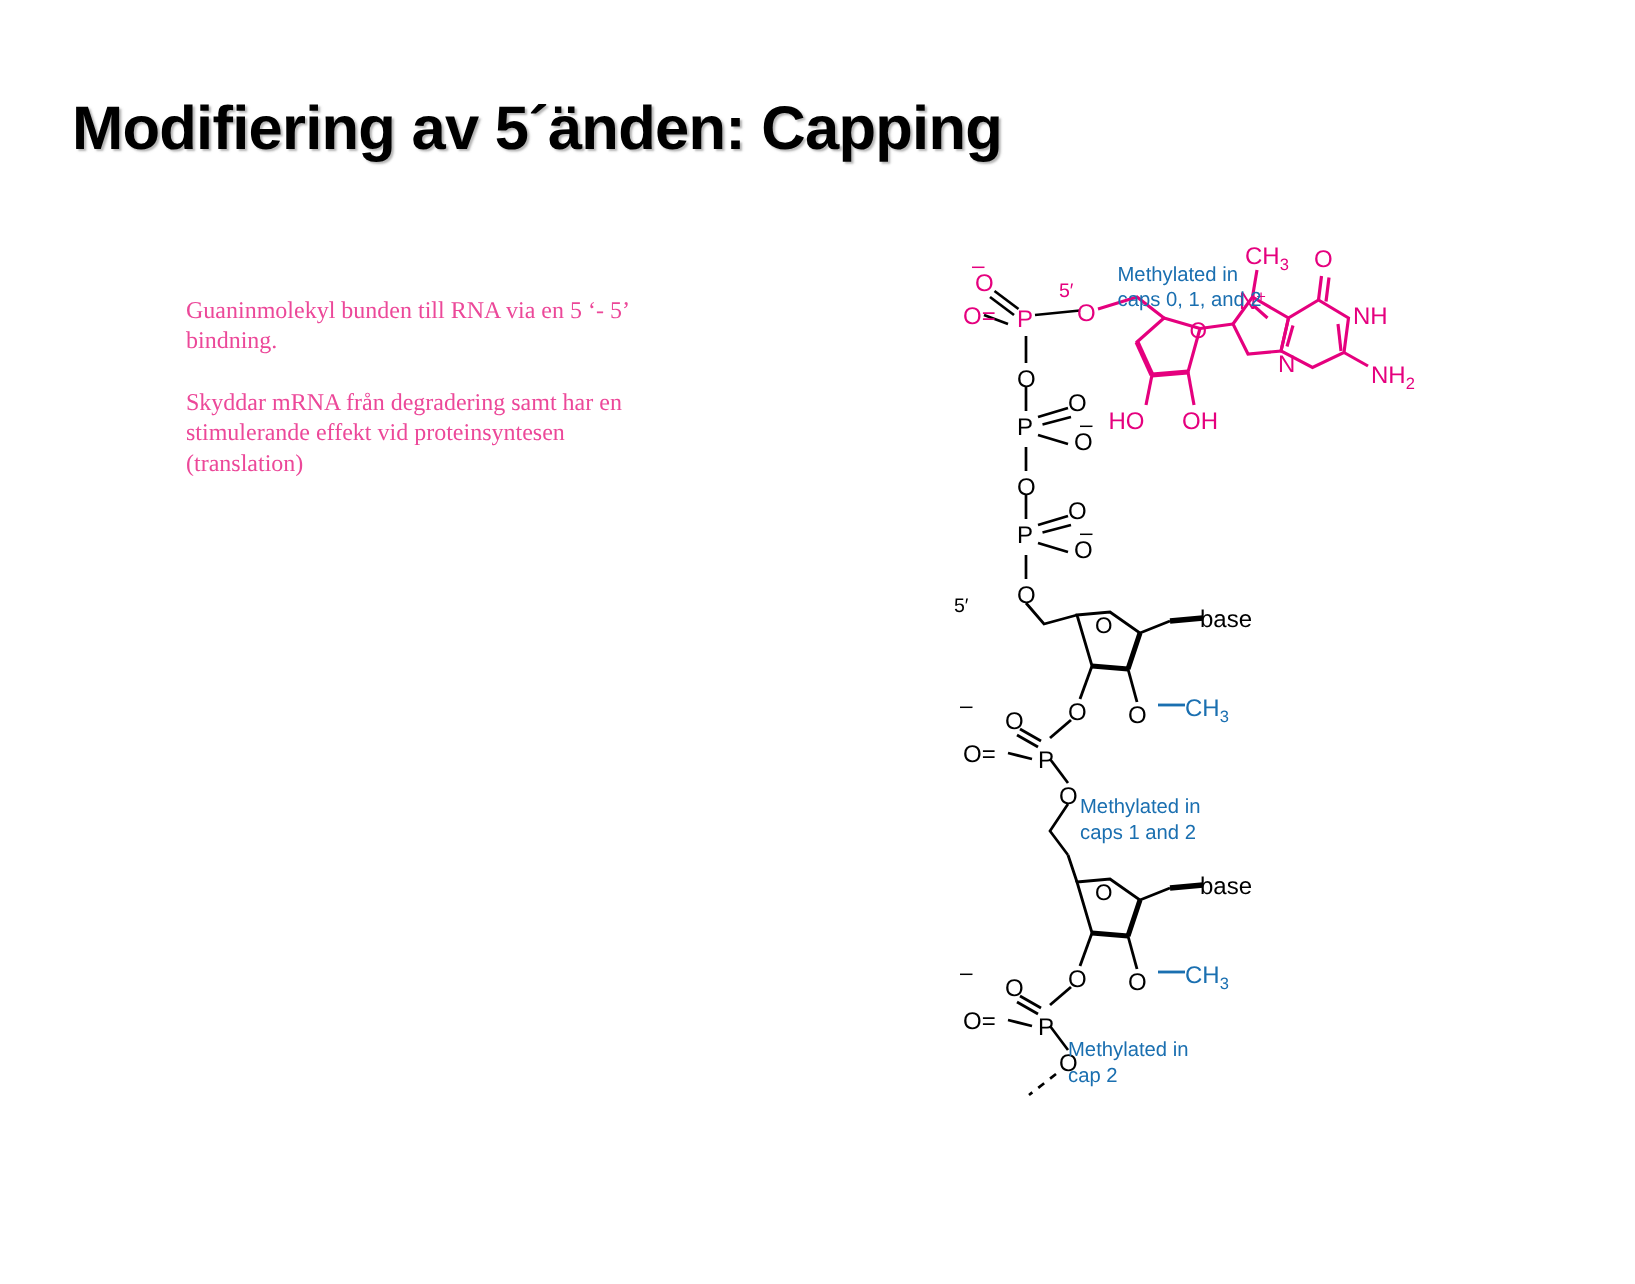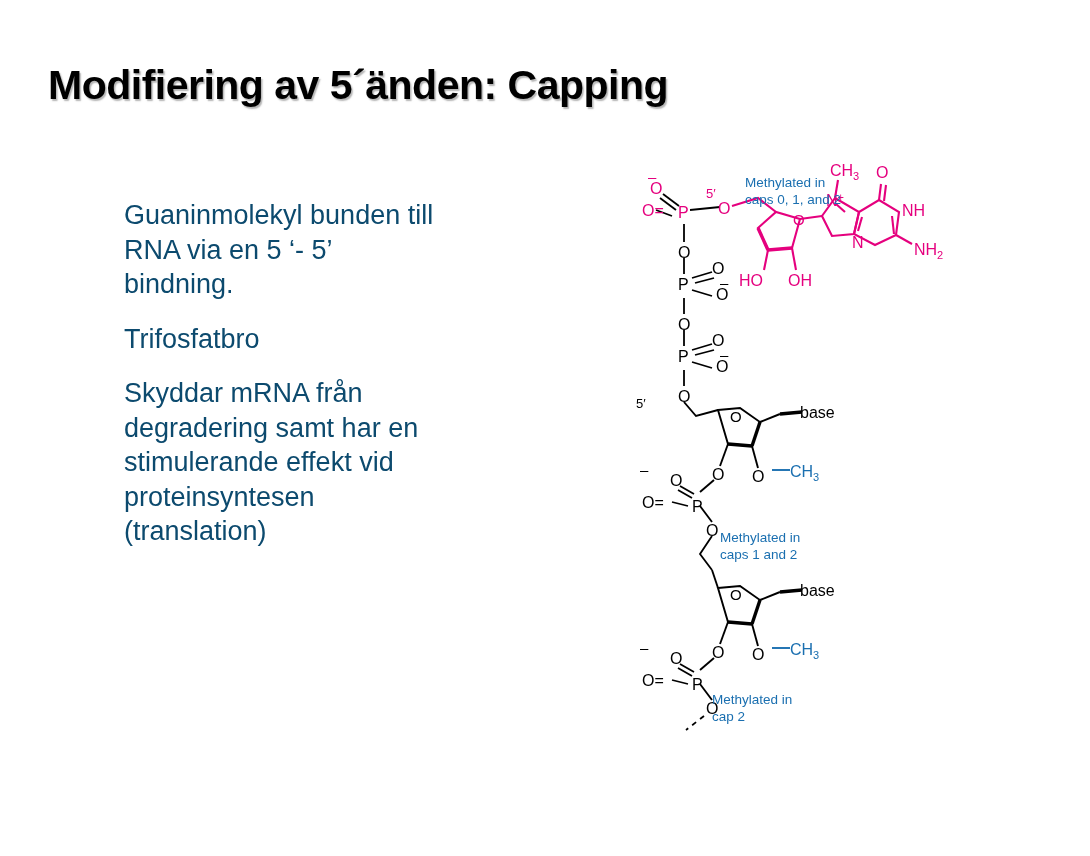--- a/index.html
+++ b/index.html
@@ -30,24 +30,24 @@
     color: #000000;
     letter-spacing: -0.5px;
     text-shadow: 1.5px 1.5px 1.5px rgba(140,140,140,0.65);
     white-space: nowrap;
   }
   .body-text {
     position: absolute;
     left: 124px;
     top: 198px;
     width: 320px;
-    font-family: Liberation Sans, sans-serif;
-    font-size: 27px;
+    font-family: Liberation Serif, serif;
+    font-size: 16px;
     line-height: 1.28;
-    color: #0c4a6e;
+    color: #ec4899;
   }
   .para {
     margin: 0 0 20px 0;
   }
   .para:last-child { margin-bottom: 0; }
 
   .figure {
     position: absolute;
     left: 600px;
     top: 150px;
@@ -68,21 +68,20 @@
 </style>
 </head>
 <body>
 
 <div class="slide">
 
   <div class="slide-title">Modifiering av 5´änden: Capping</div>
 
   <div class="body-text">
     <p class="para">Guaninmolekyl bunden till RNA via en 5 ‘- 5’ bindning.</p>
-    <p class="para">Trifosfatbro</p>
     <p class="para">Skyddar mRNA från degradering samt har en stimulerande effekt vid proteinsyntesen (translation)</p>
   </div>
 
   <div class="figure">
     <svg width="470" height="620" viewBox="0 0 470 620" xmlns="http://www.w3.org/2000/svg">
       <g font-family="'Liberation Sans', sans-serif" font-size="16">
 
         <g stroke="#e5007e" fill="none" stroke-width="2.1">
 
           <path d="M235 48 L222 66 L232 86 L254 84 L259 62 Z"></path>

